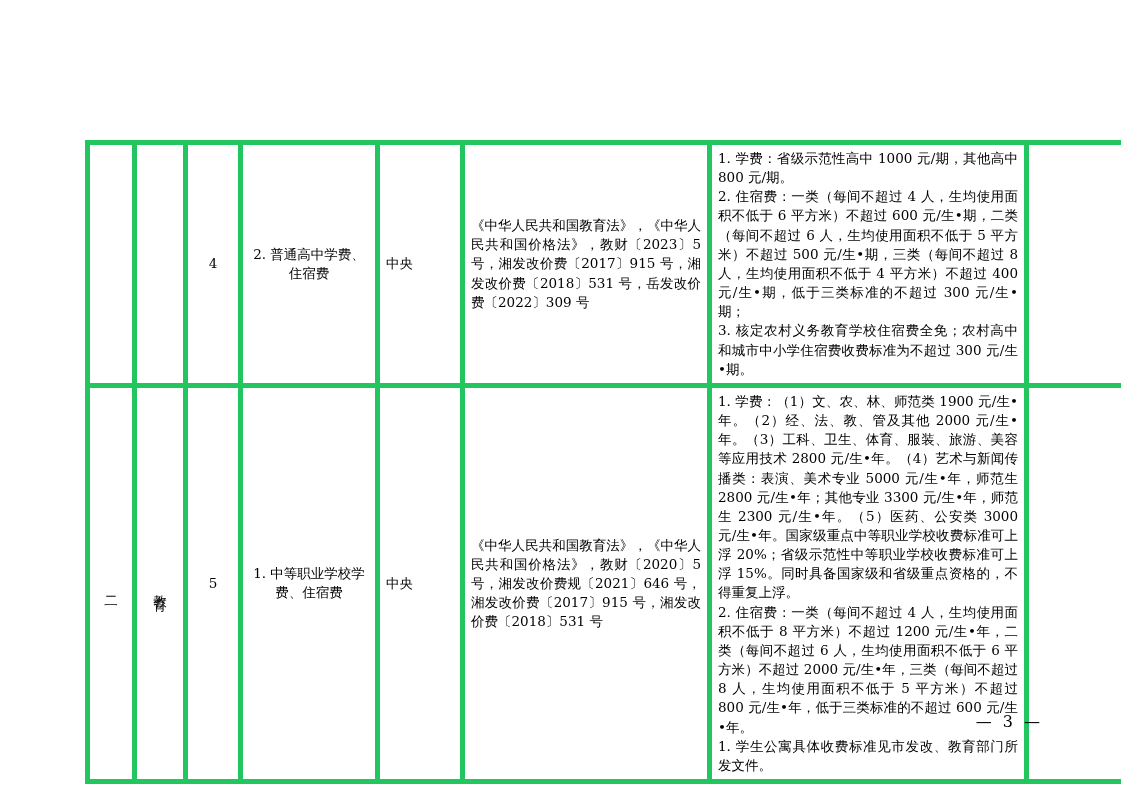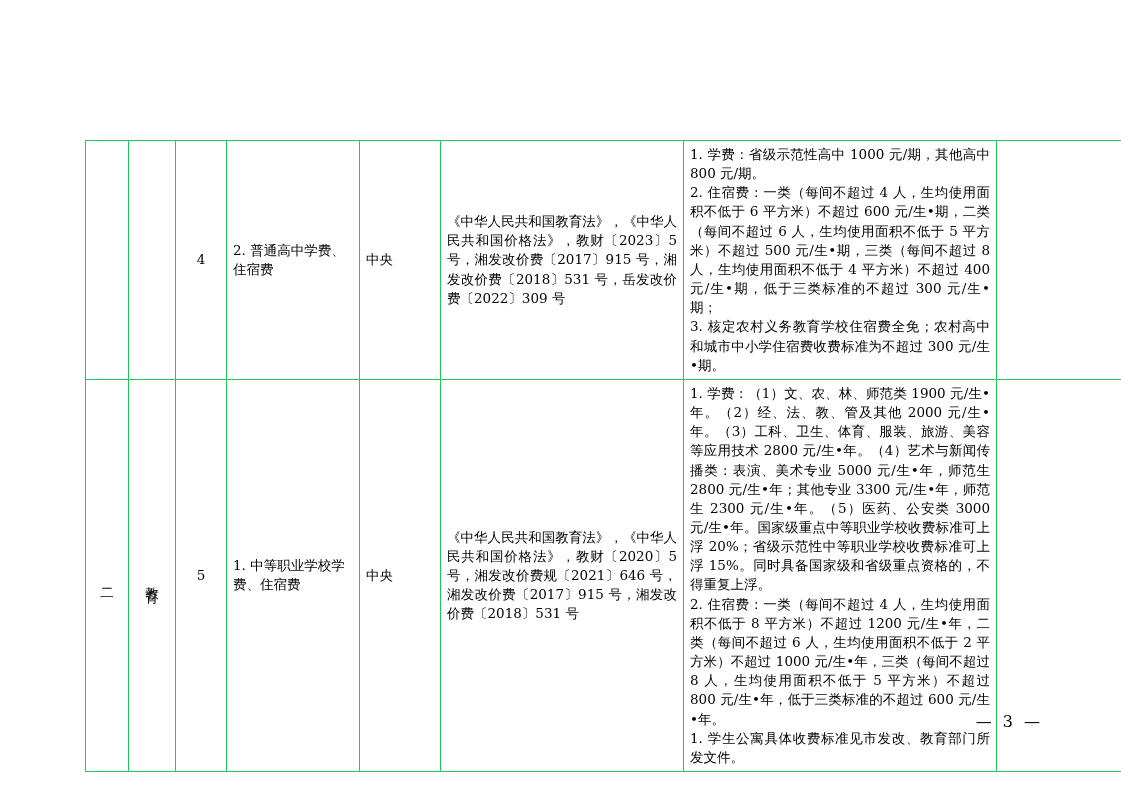--- a/index.html
+++ b/index.html
@@ -20,21 +20,21 @@
   }
   .doc-table {
     position: absolute;
     left: 85px;
     top: 140px;
     width: 950px;
     border-collapse: collapse;
     table-layout: fixed;
   }
   .doc-table td {
-    border: 1px solid #22c55e;
+    border: 5px solid #22c55e;
     vertical-align: middle;
     padding: 4px 6px;
     font-size: 13.5px;
     line-height: 1.42;
     color: #000000;
     font-family: "DejaVu Serif", "Liberation Serif", serif;
   }
   .c-cat {
     width: 30px;
     text-align: center;
@@ -42,20 +42,21 @@
   .c-dept {
     width: 34px;
     text-align: center;
   }
   .c-no {
     width: 38px;
     text-align: center;
   }
   .c-item {
     width: 120px;
+    text-align: center;
   }
   .c-level {
     width: 68px;
     text-align: left;
   }
   .c-basis {
     width: 230px;
     text-align: justify;
     text-justify: inter-ideograph;
     vertical-align: middle;
@@ -127,21 +128,21 @@
           <span class="vert">教育</span>
         </td>
         <td class="c-no">5</td>
         <td class="c-item">1. 中等职业学校学费、住宿费</td>
         <td class="c-level">中央</td>
         <td class="c-basis">
           <span class="basis-inner">《中华人民共和国教育法》，《中华人民共和国价格法》，教财〔2020〕5 号，湘发改价费规〔2021〕646 号，湘发改价费〔2017〕915 号，湘发改价费〔2018〕531 号</span>
         </td>
         <td class="c-std">
           <span class="std-line">1. 学费：（1）文、农、林、师范类 1900 元/生•年。（2）经、法、教、管及其他 2000 元/生•年。（3）工科、卫生、体育、服装、旅游、美容等应用技术 2800 元/生•年。（4）艺术与新闻传播类：表演、美术专业 5000 元/生•年，师范生 2800 元/生•年；其他专业 3300 元/生•年，师范生 2300 元/生•年。（5）医药、公安类 3000 元/生•年。国家级重点中等职业学校收费标准可上浮 20%；省级示范性中等职业学校收费标准可上浮 15%。同时具备国家级和省级重点资格的，不得重复上浮。</span>
-          <span class="std-line">2. 住宿费：一类（每间不超过 4 人，生均使用面积不低于 8 平方米）不超过 1200 元/生•年，二类（每间不超过 6 人，生均使用面积不低于 2 平方米）不超过 1000 元/生•年，三类（每间不超过 8 人，生均使用面积不低于 5 平方米）不超过 800 元/生•年，低于三类标准的不超过 600 元/生•年。</span>
+          <span class="std-line">2. 住宿费：一类（每间不超过 4 人，生均使用面积不低于 8 平方米）不超过 1200 元/生•年，二类（每间不超过 6 人，生均使用面积不低于 6 平方米）不超过 2000 元/生•年，三类（每间不超过 8 人，生均使用面积不低于 5 平方米）不超过 800 元/生•年，低于三类标准的不超过 600 元/生•年。</span>
           <span class="std-line">1. 学生公寓具体收费标准见市发改、教育部门所发文件。</span>
         </td>
         <td class="c-last"></td>
       </tr>
     </tbody>
   </table>
 
   <div class="page-number">— 3 —</div>
 
 </div>

